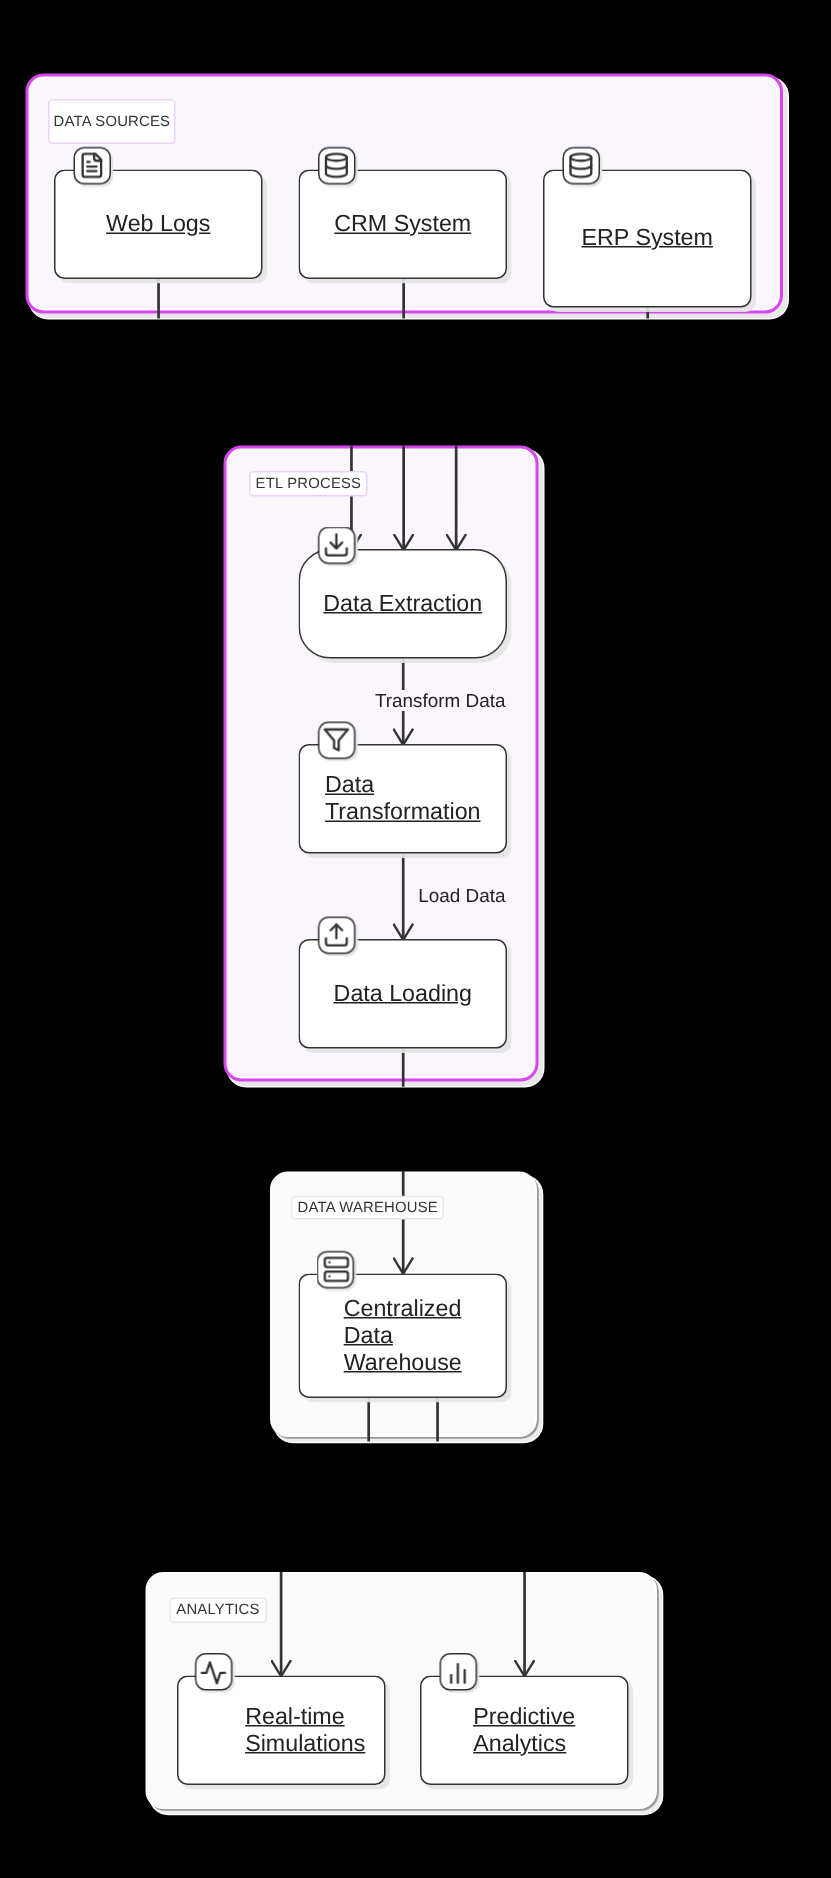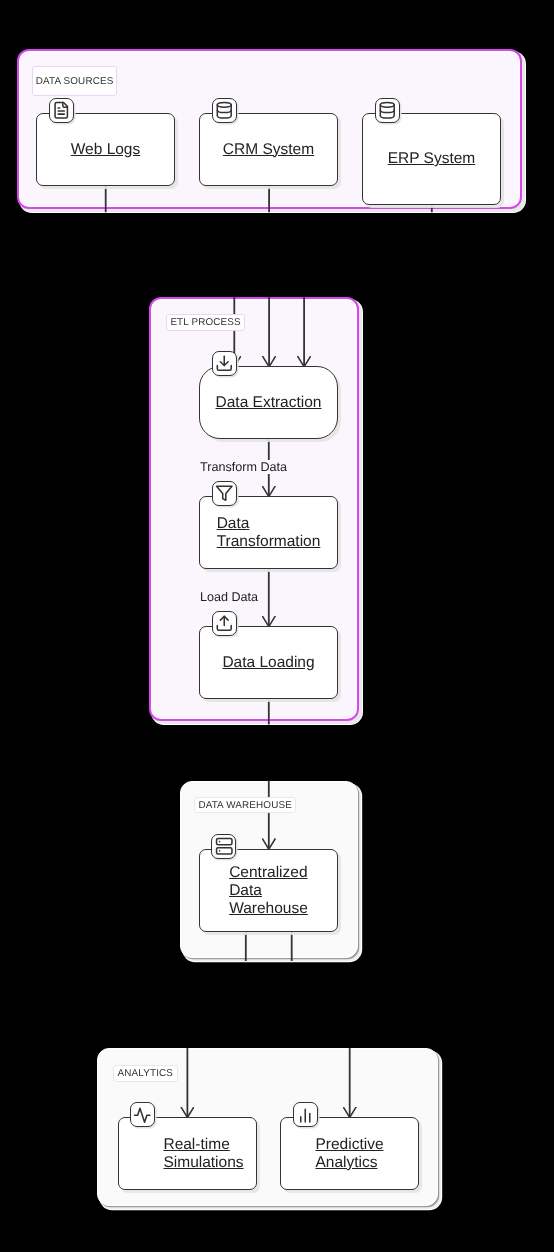--- a/index.html
+++ b/index.html
@@ -39,21 +39,21 @@
   .ibadge{position:absolute;width:25px;height:25px;box-sizing:border-box;
           background:#fff;border:1.6px solid #333;border-radius:7px;
           display:flex;align-items:center;justify-content:center;z-index:6;
           box-shadow:1.5px 1.5px 0 0 rgba(226,226,226,0.95);}
   .ibadge svg{display:block;width:18.5px;height:18.5px;
               fill:none;stroke:#333;stroke-width:2;
               stroke-linecap:round;stroke-linejoin:round;}
 
   
   .elabel{position:absolute;will-change:transform;font-size:12.6px;color:#222;white-space:nowrap;z-index:6;
-          text-align:left;line-height:16px;}
+          text-align:right;line-height:16px;}
   .elabel span{background:#fbf5fe;padding:0 1px;display:inline-block;
                 line-height:14.4px;}
 
   
   .edges{position:absolute;left:0;top:0;width:554px;height:1252px;z-index:3;
          pointer-events:none;}
 </style>
 </head>
 <body>
 

